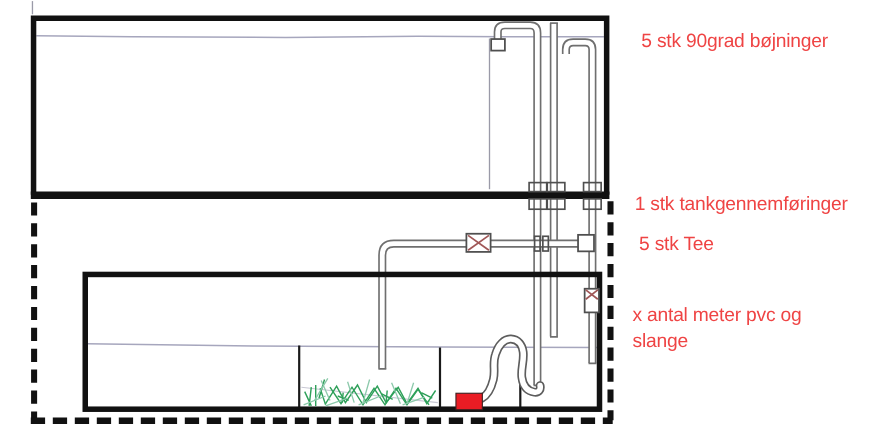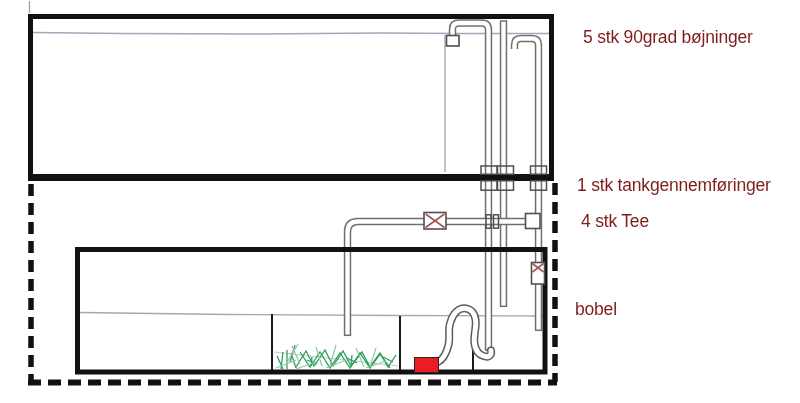--- a/index.html
+++ b/index.html
@@ -25,21 +25,21 @@
   .dash{stroke:var(--ink,#111);fill:none;}
   .fitting{fill:#ffffff;stroke:#4f4f4f;stroke-width:1.6;}
   .fitting-open{fill:none;stroke:#4f4f4f;stroke-width:1.5;}
   .valve-x{stroke:var(--valve-x-red,#a05757);stroke-width:1.6;fill:none;}
   .plant-dark{stroke:var(--plant-green,#2fa05a);stroke-width:1.3;fill:none;}
   .plant-light{stroke:var(--plant-green-light,#8cc9ab);stroke-width:1.2;fill:none;}
   .pump{fill:var(--pump-red,#ea1c24);stroke:#3a2020;stroke-width:1;}
   
   .label{
     position:absolute;
-    color:#7f1d1d;
+    color:#ef4444;
     font-size:17.5px;
     line-height:1.15;
     white-space:nowrap;
     letter-spacing:-0.2px;
   }
 </style>
 </head>
 <body>
 
 <div class="screen">
@@ -142,15 +142,16 @@
       <path class="plant-light" d="M286 364 L298 344 M292 346 L300 364 M316 347 L322 366 M336 345 L330 366 M356 348 L364 367 M376 348 L370 367"></path>
       <path class="plant-dark" d="M307 360 L317 364 M312 357 L311 366 M347 358 L357 363 M352 355 L351 366 M383 357 L393 362"></path>
       <path class="plant-light" d="M276 368 L296 360 M326 368 L346 360 M366 368 L386 361 M296 369 L316 362"></path>
     </g>
 
     <rect class="pump" x="414.5" y="357.5" width="24" height="15"></rect>
   </svg>
 
   <div class="label" style="left:583px;top:27px">5 stk 90grad bøjninger</div>
   <div class="label" style="left:577px;top:175px">1 stk tankgennemføringer</div>
-  <div class="label" style="left:581px;top:211px">4 stk Tee</div>
-  <div class="label" style="left:575px;top:299px">bobel</div>
+  <div class="label" style="left:581px;top:211px">5 stk Tee</div>
+  <div class="label" style="left:575px;top:276px">x antal meter pvc og</div>
+  <div class="label" style="left:575px;top:299px">slange</div>
 </div>
 
 </body></html>

